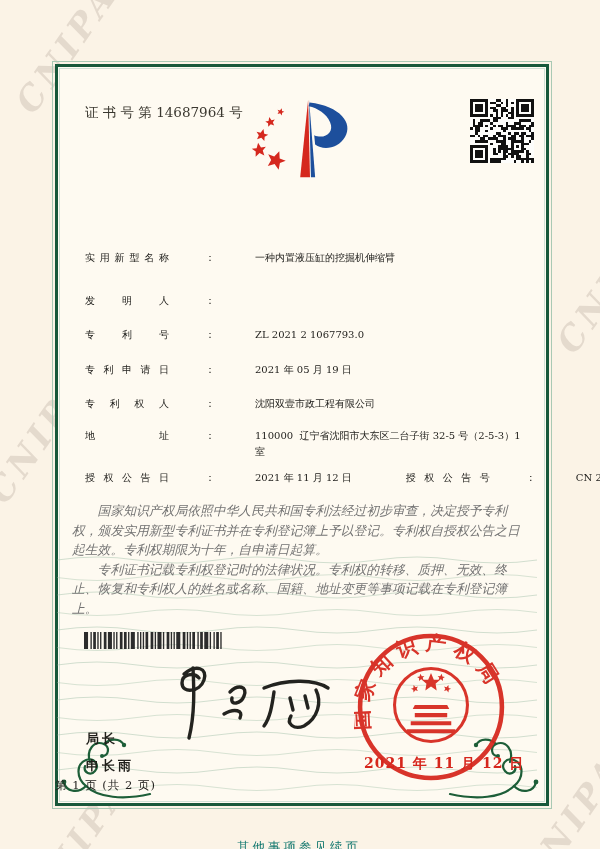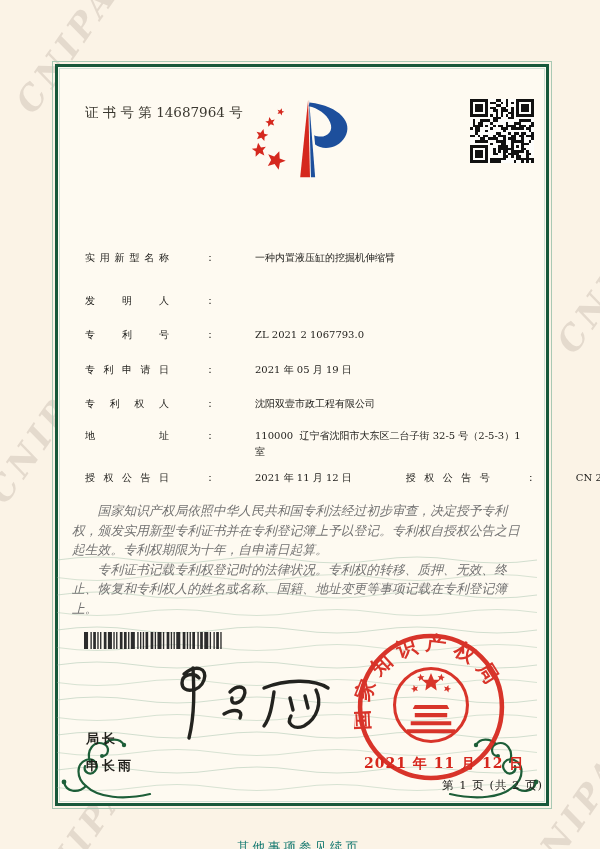--- a/index.html
+++ b/index.html
@@ -42,21 +42,21 @@
   .paras{
     position:absolute; left:72px; top:501px; width:458px; z-index:2;
     font-size:12.8px; line-height:19.5px; color:#737373; font-style:italic;
   }
   .paras p{margin:0; text-indent:2em;}
   .barcode{position:absolute; left:84px; top:632px; z-index:2;}
   .director{position:absolute; left:86px; top:685px; z-index:3; font-size:13px; font-weight:600; letter-spacing:3px; line-height:27px; color:#201f1a;margin-top:40px;}
   .sig{position:absolute; left:158px; top:658px; z-index:3;}
   .seal{position:absolute; left:354px; top:630px; z-index:3; opacity:.93;}
   .seal-date{position:absolute; left:364px; top:755px; z-index:4; color:#d6261c; font-size:14px; font-weight:700; letter-spacing:1px;}
-  .pageno{position:absolute; left:55px; width:488px; top:778px; z-index:2; text-align:right; font-size:11.5px; letter-spacing:1px;}
+  .pageno{position:absolute; left:55px; width:488px; top:778px; z-index:2; text-align:left; font-size:11.5px; letter-spacing:1px;}
   .note{position:absolute; left:55px; width:488px; top:811px; z-index:2; text-align:center; font-size:12.5px; letter-spacing:3px; color:#0f766e;margin-top:28px;}
 </style>
 </head>
 <body>
 
 <div class="page">
 
   <span class="wm" style="left:-8px; top:28px;">CNIPA</span>
   <span class="wm" style="left:533px; top:268px;">CNIPA</span>
   <span class="wm" style="left:-36px; top:418px;">CNIPA</span>

